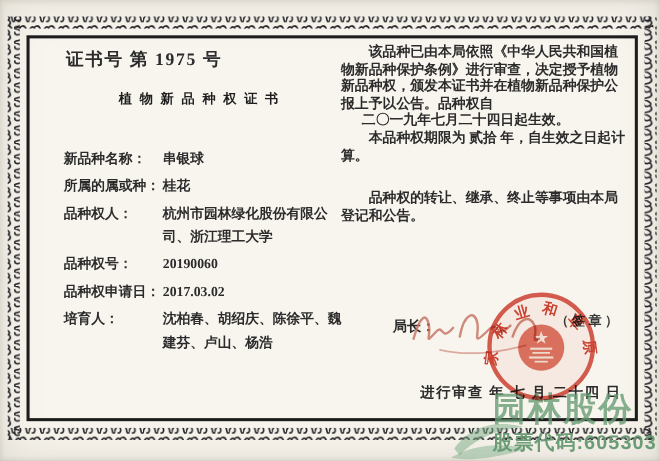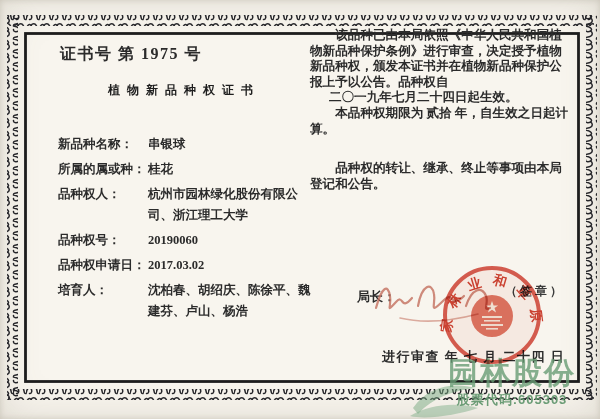--- a/index.html
+++ b/index.html
@@ -13,35 +13,35 @@
   .border-layer{position:absolute;left:0;top:0;z-index:1;}
   
   .cert-no{position:absolute;left:60px;top:44px;z-index:2;font-size:16px;font-weight:700;letter-spacing:1.5px;}
   .title{position:absolute;left:58px;top:82px;width:252px;z-index:2;text-align:center;
          font-size:12px;font-weight:700;letter-spacing:7px;color:#1e1e1e;}
   .fields{position:absolute;left:58px;top:134px;width:256px;z-index:2;font-size:12.5px;line-height:21px;}
   .field-row{display:flex;margin-bottom:4px;}
   .field-label{flex:0 0 90px;font-weight:600;white-space:nowrap;}
   .field-value{flex:1;font-weight:600;}
   
-  .right-col{position:absolute;left:310px;top:28px;width:260px;z-index:2;
+  .right-col{position:absolute;left:310px;top:40px;width:260px;z-index:2;
              font-size:12.6px;line-height:15.6px;font-weight:600;}
   .para{margin:0 0 24px 0;text-indent:2em;}
   .effective-line{text-indent:1.5em;}
   
   .director{position:absolute;left:357px;top:288px;z-index:2;font-size:13px;font-weight:700;}
   .seal-note{position:absolute;left:505px;top:283px;z-index:2;font-size:12px;letter-spacing:3px;font-weight:600;color:#3a3a3a;}
   .issue-date{position:absolute;left:382px;top:348px;z-index:2;font-size:13px;font-weight:700;letter-spacing:1.5px;}
   .signature{position:absolute;left:370px;top:272px;z-index:5;opacity:.8;}
   .seal{position:absolute;left:438px;top:261px;z-index:6;mix-blend-mode:multiply;opacity:.92;}
   
   .watermark{position:absolute;left:448px;top:360px;z-index:4;line-height:1;
              font-family:"Liberation Sans","DejaVu Sans",sans-serif;}
   .wm-company{font-size:30px;font-weight:700;letter-spacing:2px;color:rgba(104,156,116,.80);font-family:Liberation Mono, monospace;}
-  .wm-stock{margin-top:3px;font-size:13px;font-weight:700;letter-spacing:1px;color:rgba(100,152,112,.95);text-align:center;}
+  .wm-stock{margin-top:3px;font-size:18px;font-weight:700;letter-spacing:1px;color:rgba(100,152,112,.95);text-align:center;}
   .wm-swoosh{position:absolute;left:408px;top:372px;z-index:4;}
 </style>
 </head>
 <body>
 
 <div class="stage">
 
   <svg class="border-layer" width="600" height="419" viewBox="0 0 600 419" aria-hidden="true">
     <defs>
       <pattern id="ropeH" width="13" height="11" patternUnits="userSpaceOnUse">

